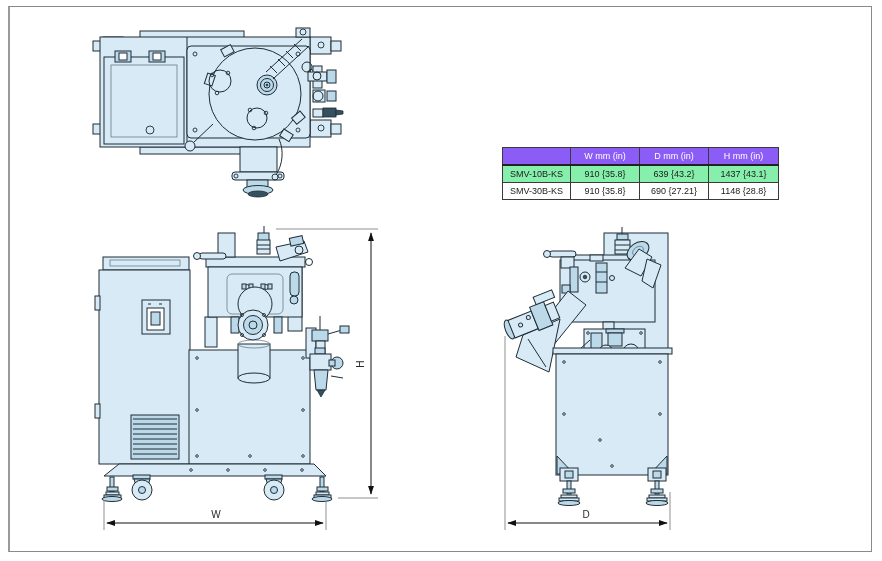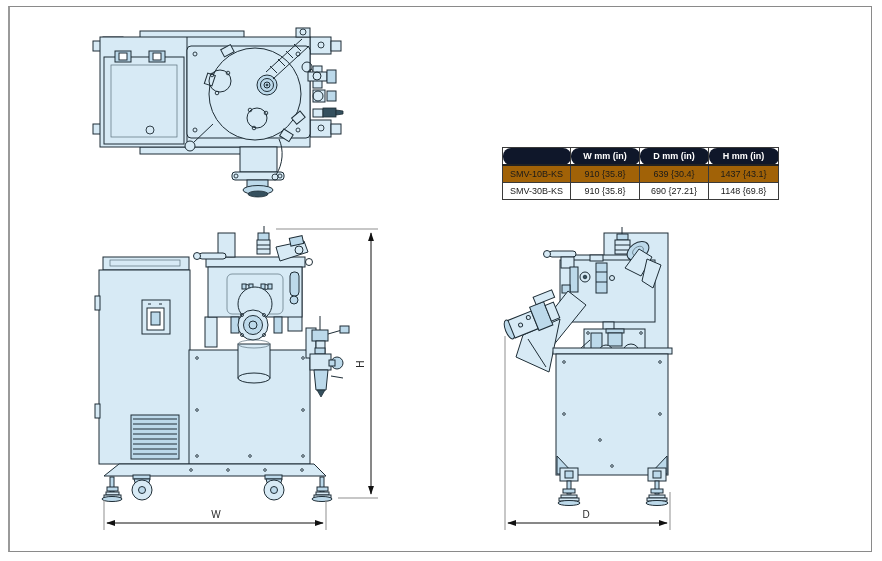--- a/index.html
+++ b/index.html
@@ -24,25 +24,25 @@
   .dot { fill:none; stroke:#1e2d36; stroke-width:0.9; }
   line.dim { stroke:#111111; stroke-width:1; }
   line.ext { stroke:#8f8f8f; stroke-width:1; }
   text.dimtext { font-family:"Liberation Sans", sans-serif; font-size:10px; fill:#2a2a2a; }
 
   
   table.spec { position:absolute; left:502px; top:147px; border-collapse:collapse;
                font-size:9px; color:#1a1a1a; table-layout:fixed; }
   table.spec th, table.spec td { border:1px solid #3a3a3a; text-align:center;
                padding:0; height:16px; overflow:hidden; }
-  table.spec th { background:#0f172a; color:#ffffff; font-weight:bold;
-               border-bottom:2px solid #222;border-radius:8px; }
+  table.spec th { background:#8b5cf6; color:#ffffff; font-weight:normal;
+               border-bottom:2px solid #222; }
   table.spec .c0 { width:67px; } table.spec .c1 { width:68px; }
   table.spec .c2 { width:68px; } table.spec .c3 { width:69px; }
-  table.spec tr.alt td { background:#a16207; }
+  table.spec tr.alt td { background:#86efac; }
   th.corner {
     background-color:#2e8bbd;
     background-image:linear-gradient(to bottom right,
       rgba(0,0,0,0) calc(50% - 0.8px), #111 calc(50% - 0.8px),
       #111 calc(50% + 0.8px), rgba(0,0,0,0) calc(50% + 0.8px));
   }
 </style>
 </head>
 <body>
 
@@ -374,24 +374,24 @@
         <th class="c0 corner"></th>
         <th class="c1">W mm (in)</th>
         <th class="c2">D mm (in)</th>
         <th class="c3">H mm (in)</th>
       </tr>
     </thead>
     <tbody>
       <tr class="alt">
         <td class="c0">SMV-10B-KS</td>
         <td class="c1">910 {35.8}</td>
-        <td class="c2">639 {30.4}</td>
+        <td class="c2">639 {43.2}</td>
         <td class="c3">1437 {43.1}</td>
       </tr>
       <tr>
         <td class="c0">SMV-30B-KS</td>
         <td class="c1">910 {35.8}</td>
         <td class="c2">690 {27.21}</td>
-        <td class="c3">1148 {69.8}</td>
+        <td class="c3">1148 {28.8}</td>
       </tr>
     </tbody>
   </table>
 </div>
 
 </body></html>

